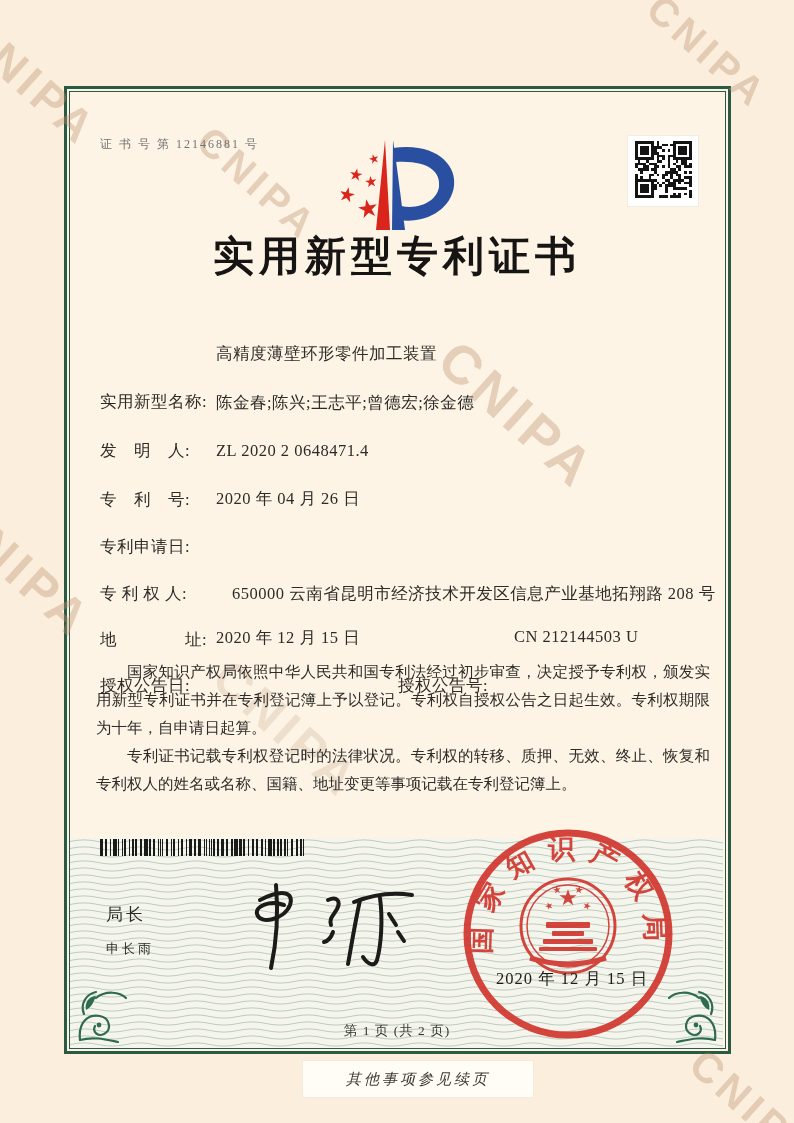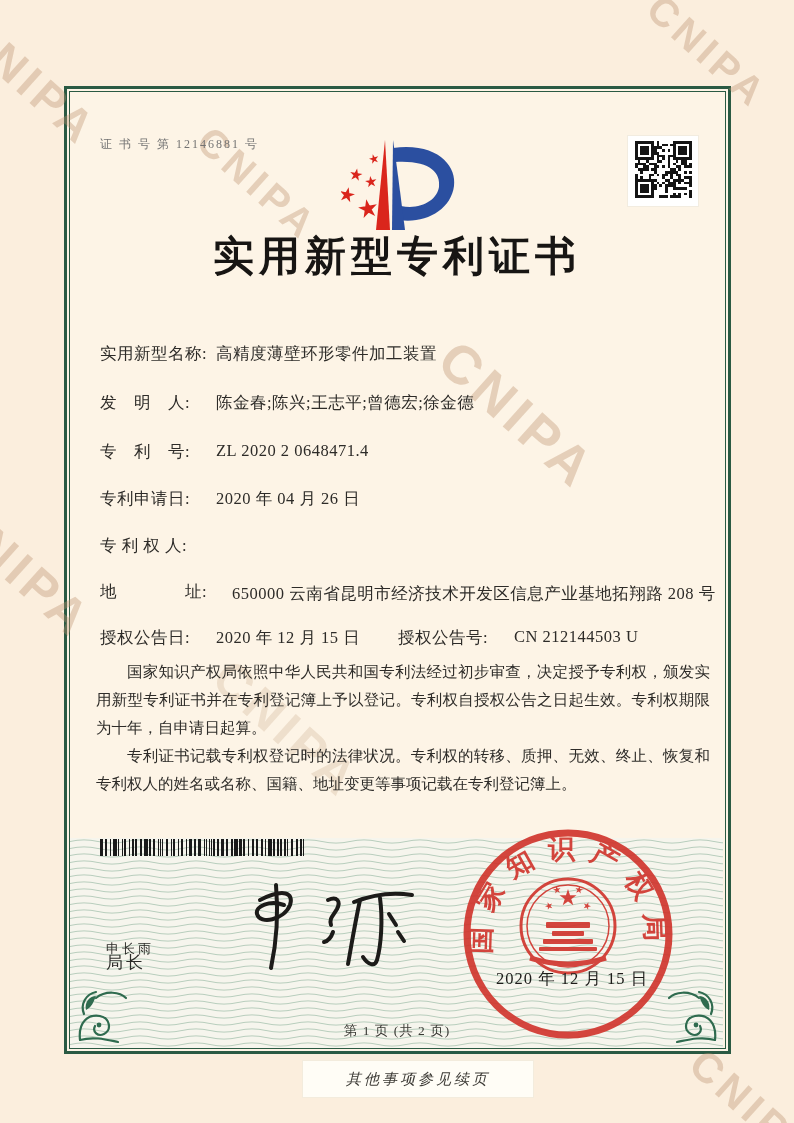--- a/index.html
+++ b/index.html
@@ -30,33 +30,33 @@
   
   .content{position:absolute;inset:0;z-index:2;}
   .certno{position:absolute;left:100px;top:136px;font-size:12px;letter-spacing:2px;color:#737373;}
   .logo{position:absolute;left:341px;top:138px;}
   .qrbox{position:absolute;left:628px;top:136px;width:70px;height:70px;background:#fff;
          display:flex;align-items:center;justify-content:center;box-shadow:0 0 0 1px #f2ece0;}
   .title{position:absolute;left:0;top:229px;width:100%;text-align:center;
          font-size:41px;font-weight:bold;letter-spacing:5px;color:#171513;}
 
   .row{position:absolute;left:100px;display:flex;font-size:16.5px;color:#2d2b28;letter-spacing:0.5px;}
-  .flabel{width:110px;white-space:pre;flex:none;}
+  .flabel{width:110px;white-space:pre;flex:none;margin-top:48px;}
   .fvalue{margin-left:6px;}
   .r-name{top:343px;} .r-inv{top:392px;} .r-pat{top:441px;} .r-file{top:488px;}
   .r-ownr{top:535px;gap:24px;} .r-addr{top:581px;gap:16px;} .r-grant{top:627px;}
   .addrval{width:505px;line-height:1.62;}
   .grant2{position:absolute;left:398px;top:627px;}
 
   .paras{position:absolute;left:96px;top:658px;width:614px;font-size:15.5px;
          line-height:1.8;color:#2e2c29;text-align:justify;}
   .paras p{margin:0;text-indent:2em;}
 
   .barcode{position:absolute;left:100px;top:839px;}
-  .sig-title{position:absolute;left:106px;top:903px;font-size:17px;letter-spacing:3px;color:#2b2b28;margin-top:48px;}
+  .sig-title{position:absolute;left:106px;top:903px;font-size:17px;letter-spacing:3px;color:#2b2b28;}
   .sig-name{position:absolute;left:106px;top:940px;font-size:13px;letter-spacing:3px;color:#2b2b28;}
   .signature{position:absolute;left:232px;top:880px;}
 
   .seal{position:absolute;left:460px;top:826px;}
   .seal-date{position:absolute;left:496px;top:968px;font-size:16.5px;color:#1d1c1a;letter-spacing:1px;z-index:3;}
 
   .pageinfo{position:absolute;left:0;top:1022px;width:100%;text-align:center;
             font-size:13.5px;color:#3a3a35;letter-spacing:1px;}
   .contnote{position:absolute;left:303px;top:1061px;width:230px;height:36px;background:#fffdf6;
             display:flex;align-items:center;justify-content:center;font-size:15px;

